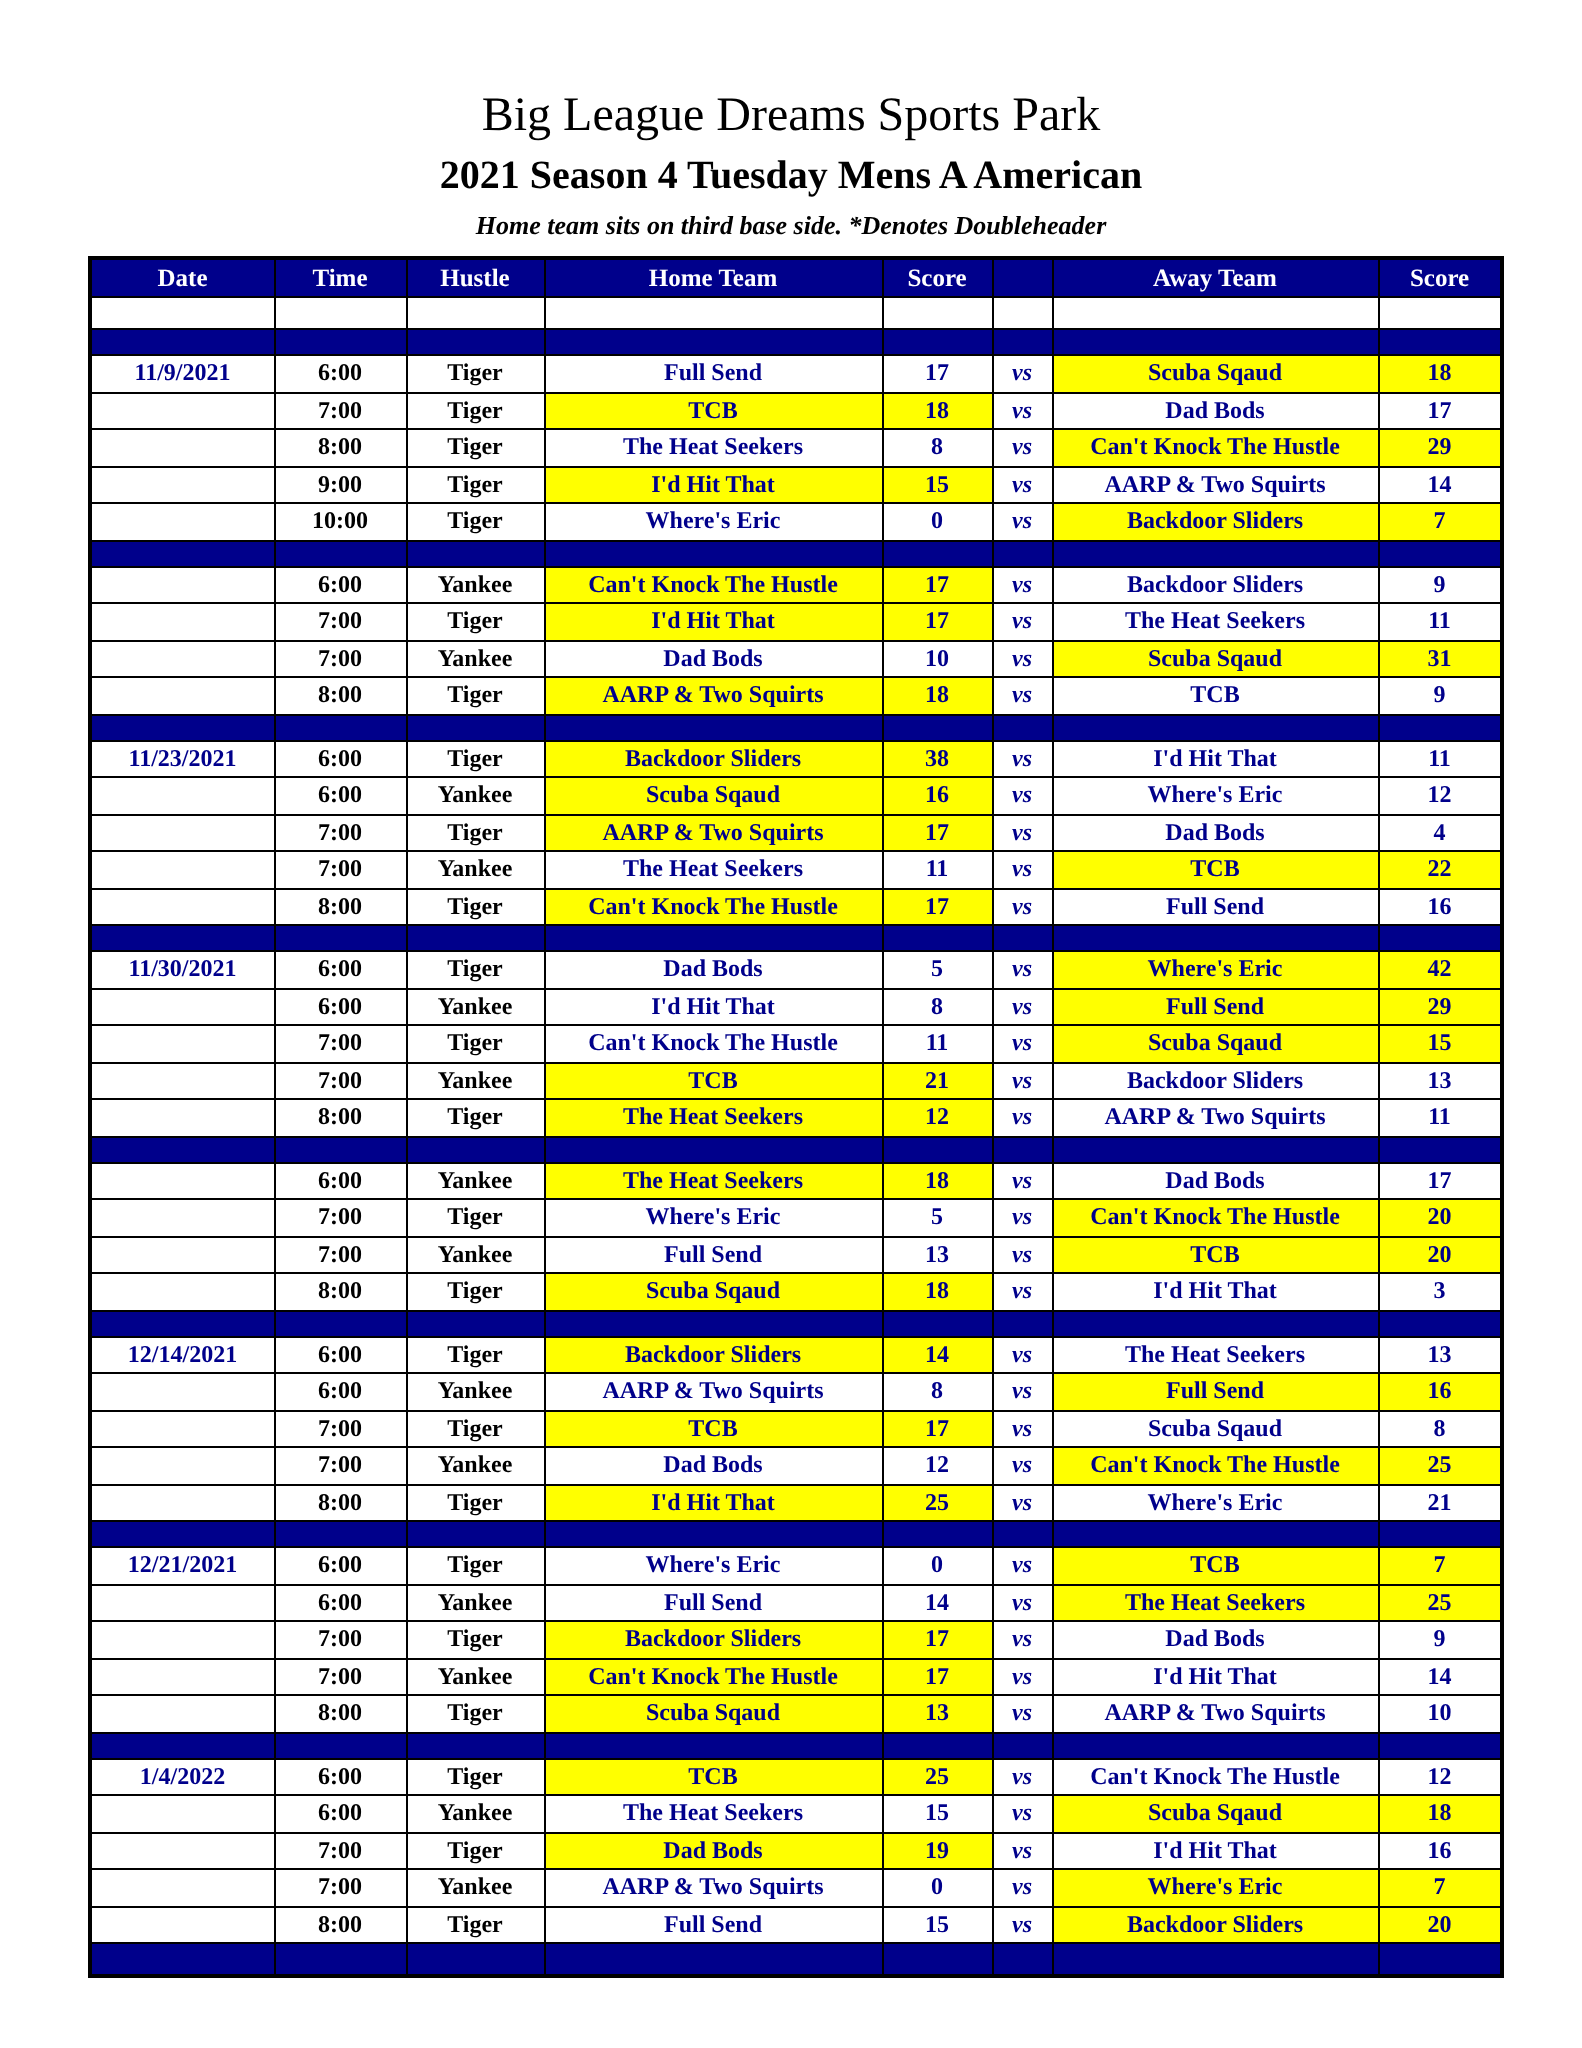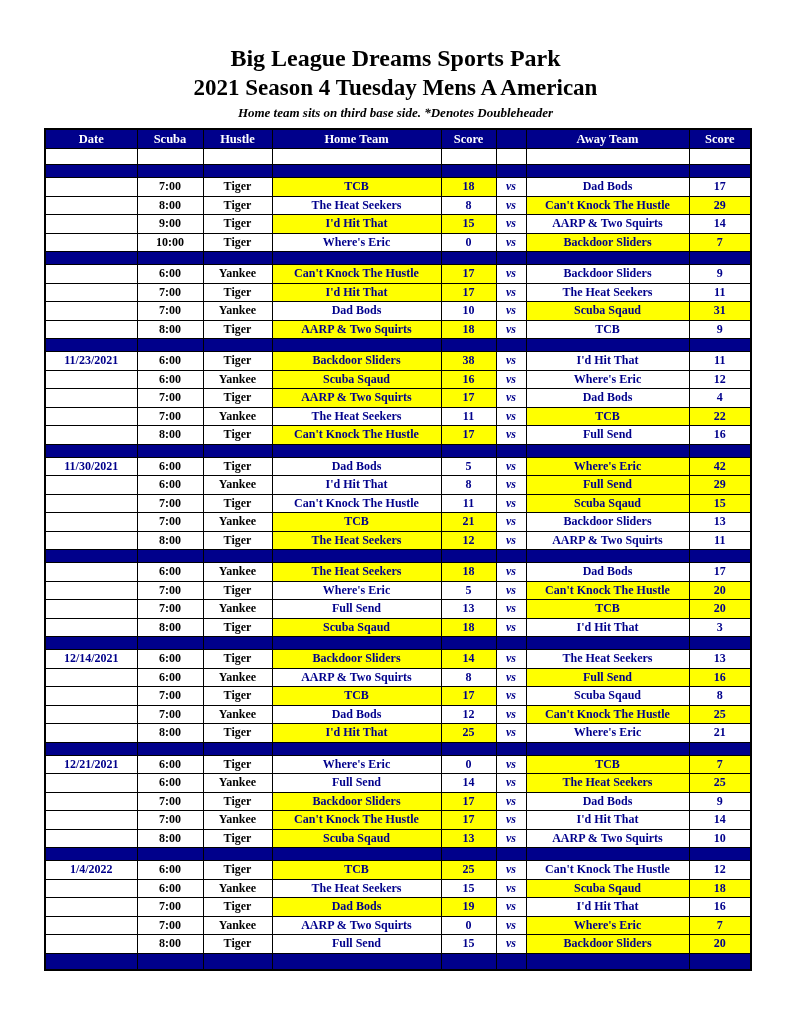--- a/index.html
+++ b/index.html
@@ -2,22 +2,22 @@
 <html><head>
 <meta charset="utf-8">
 <style>
   html,body{margin:0;padding:0;background:#fff;}
   body{
     width:791px;height:1024px;
     font-family:"Liberation Serif","DejaVu Serif",serif;
     color:#000;position:relative;overflow:hidden;
   }
   .titleblock{text-align:center;padding-top:44px;}
-  .title{font-size:24px;font-weight:bold;line-height:28px;}
-  .subtitle{font-size:23px;font-weight:bold;line-height:24px;margin-top:4px;}
+  .title{font-size:24px;font-weight:normal;line-height:28px;}
+  .subtitle{font-size:20px;font-weight:bold;line-height:24px;margin-top:4px;}
   .note{font-size:13px;font-weight:bold;font-style:italic;margin-top:5px;text-align:center;}
   table.sched{
     border-collapse:collapse;table-layout:fixed;
     margin:7px 0 0 44px;width:706px;
     border:2px solid #000;
   }
   table.sched td,table.sched th{
     border:1px solid #000;padding:0;overflow:hidden;white-space:nowrap;
     font-size:12px;font-weight:bold;text-align:center;vertical-align:middle;
   }
@@ -50,21 +50,21 @@
       <col style="width:69px">
     <col style="width:169px">
       <col style="width:55px">
       <col style="width:30px">
     <col style="width:163px">
       <col style="width:62px">
   </colgroup>
   <thead>
     <tr class="head-row">
       <th>Date</th>
-      <th>Scuba</th>
+      <th>Time</th>
       <th>Hustle</th>
       <th>Home Team</th>
       <th>Score</th>
       <th></th>
       <th>Away Team</th>
       <th>Score</th>
     </tr>
   </thead>
   <tbody>
     <tr class="empty-row">
@@ -81,20 +81,30 @@
         <td></td>
         <td></td>
         <td></td>
         <td></td>
         <td></td>
         <td></td>
         <td></td>
         <td></td>
       </tr>
       <tr class="data-row">
+        <td class="c-date">11/9/2021</td>
+        <td class="c-time">6:00</td>
+        <td class="c-replica">Tiger</td>
+        <td class="c-home">Full Send</td>
+        <td class="c-score">17</td>
+        <td class="c-vs">vs</td>
+        <td class="c-away win">Scuba Sqaud</td>
+        <td class="c-score win">18</td>
+      </tr>
+      <tr class="data-row">
         <td class="c-date"></td>
         <td class="c-time">7:00</td>
         <td class="c-replica">Tiger</td>
         <td class="c-home win">TCB</td>
         <td class="c-score win">18</td>
         <td class="c-vs">vs</td>
         <td class="c-away">Dad Bods</td>
         <td class="c-score">17</td>
       </tr>
       <tr class="data-row">

